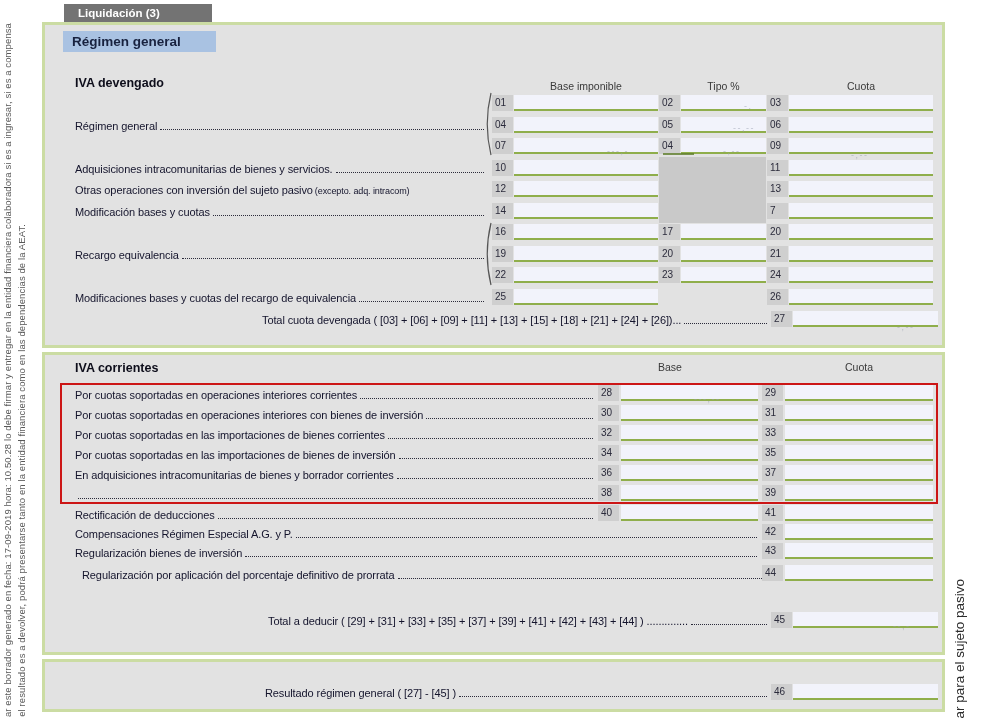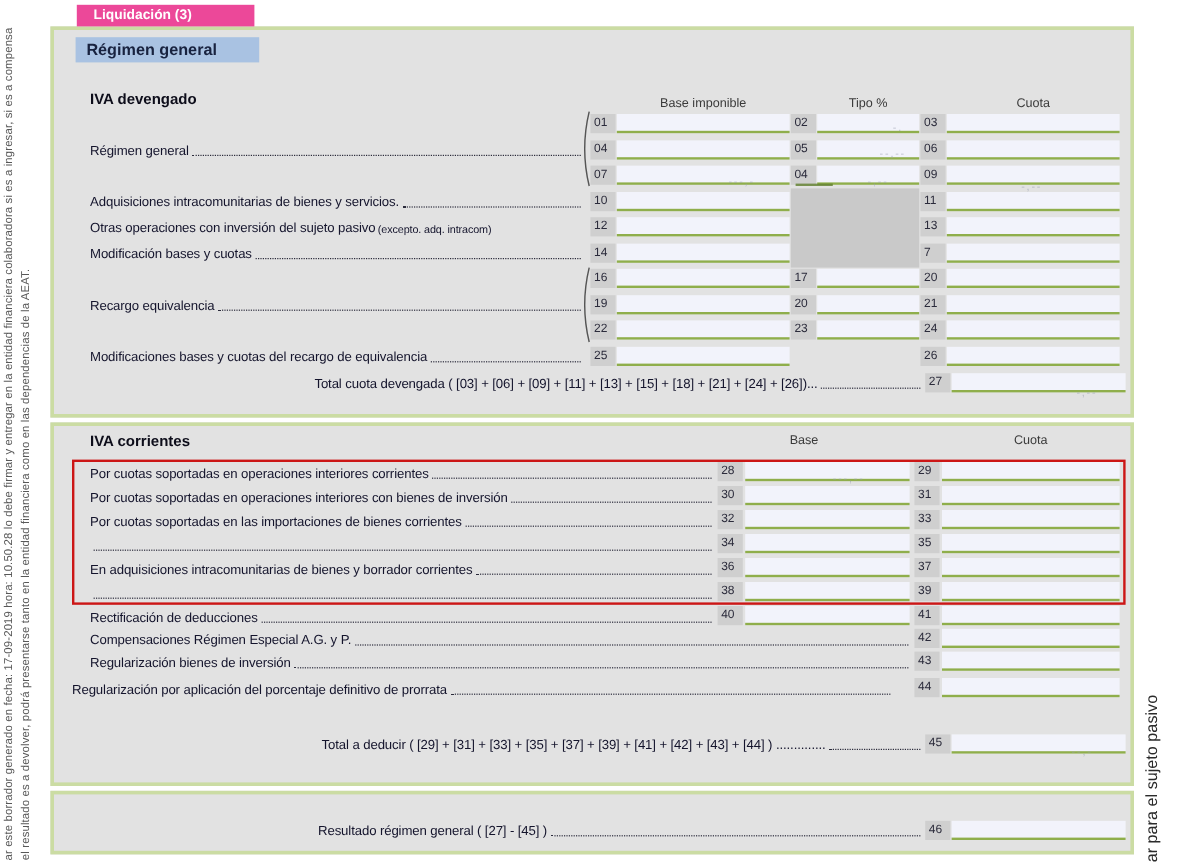--- a/index.html
+++ b/index.html
@@ -15,21 +15,21 @@
   .vtext-right{
     position:absolute;bottom:0;writing-mode:vertical-rl;transform:rotate(180deg);
     font-size:13.5px;color:#2b2b2b;white-space:nowrap;
   }
   .sect{
     position:absolute;left:42px;width:903px;box-sizing:border-box;
     background:#e2e2e2;border:3px solid #cbdca3;
   }
   .tab{
     position:absolute;left:64px;top:4px;width:148px;height:18px;box-sizing:border-box;
-    background:#ec4899;color:#ffffff;font-weight:bold;font-size:11.5px;
+    background:#737373;color:#ffffff;font-weight:bold;font-size:11.5px;
     line-height:18px;padding-left:14px;
   }
   .bluehead{
     position:absolute;left:63px;top:31px;width:153px;height:21px;box-sizing:border-box;
     background:#a9c2e2;color:#18223f;font-weight:bold;font-size:13.5px;
     line-height:21px;padding-left:9px;
   }
   .h1{position:absolute;font-weight:bold;font-size:12.5px;color:#0d0d1a;}
   .colhead{position:absolute;font-size:10.5px;color:#3a3a3a;text-align:center;}
   .nbox{
@@ -202,20 +202,21 @@
 <div class="rowlabel" style="left:75px;top:426px;width:519px">
     <span>Por cuotas soportadas en las importaciones de bienes corrientes</span>
     <span class="leader"></span>
   </div>
 <div class="nbox" style="left:598px;top:425px">32</div>
 <div class="field" style="left:621px;top:425px;width:137px"></div>
 <div class="nbox" style="left:762px;top:425px">33</div>
 <div class="field" style="left:785px;top:425px;width:148px"></div>
 
 <div class="rowlabel" style="left:75px;top:446px;width:519px">
+    <span>Por cuotas soportadas en las importaciones de bienes de inversión</span>
     <span class="leader"></span>
   </div>
 <div class="nbox" style="left:598px;top:445px">34</div>
 <div class="field" style="left:621px;top:445px;width:137px"></div>
 <div class="nbox" style="left:762px;top:445px">35</div>
 <div class="field" style="left:785px;top:445px;width:148px"></div>
 
 <div class="rowlabel" style="left:75px;top:466px;width:519px">
     <span>En adquisiciones intracomunitarias de bienes y borrador corrientes</span>
     <span class="leader"></span>
@@ -249,21 +250,21 @@
 <div class="nbox" style="left:762px;top:524px">42</div>
 <div class="field" style="left:785px;top:524px;width:148px"></div>
 
 <div class="rowlabel" style="left:75px;top:544px;width:683px">
     <span>Regularización bienes de inversión</span>
     <span class="leader"></span>
   </div>
 <div class="nbox" style="left:762px;top:543px">43</div>
 <div class="field" style="left:785px;top:543px;width:148px"></div>
 
-<div class="rowlabel" style="left:60px;top:566px;width:683px">
+<div class="rowlabel" style="left:82px;top:566px;width:683px">
     <span>Regularización por aplicación del porcentaje definitivo de prorrata</span>
     <span class="leader"></span>
   </div>
 <div class="nbox" style="left:762px;top:565px">44</div>
 <div class="field" style="left:785px;top:565px;width:148px"></div>
 
 <div class="redrect"></div>
 
 <div class="rowlabel" style="left:268px;top:612px;width:500px">
     <span>Total a deducir ( [29] + [31] + [33] + [35] + [37] + [39] + [41] + [42] + [43] + [44] ) ..............</span>

